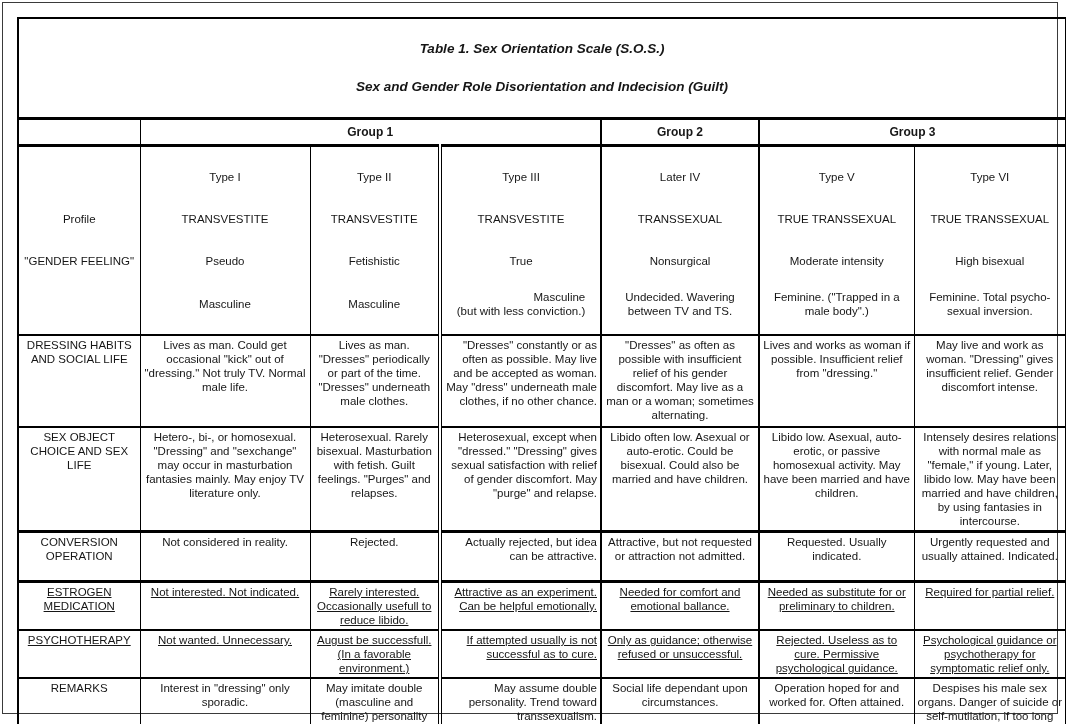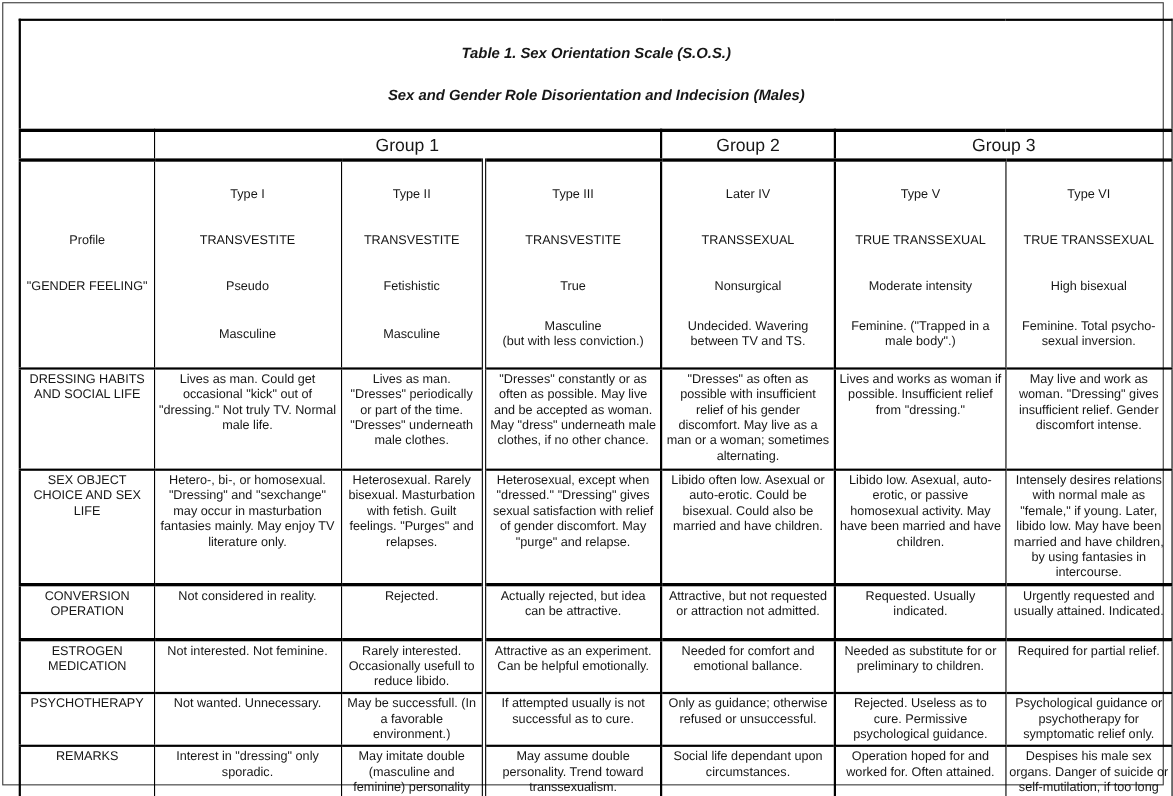--- a/index.html
+++ b/index.html
@@ -25,37 +25,37 @@
     overflow:hidden;
   }
   
   tr.title-row    { height:40px; }
   tr.group-row    { height:27px; }
   tr.profile-row  { height:114px; }
   tr.dressing-row { height:92px; }
   tr.sexobj-row   { height:92px; }
   tr.kinsey-row   { height:23px; }
   tr.conv-row     { height:50px; }
-  tr.estro-row    { height:49px; }
-  tr.psych-row    { height:36px; }
+  tr.estro-row    { height:49px;text-decoration:underline; }
+  tr.psych-row    { height:36px;text-decoration:underline; }
   tr.remarks-row  { height:77px; }
 
   tr.title-row td {
     border:none; border-bottom:3px solid #000;
     font-size:13.5px; font-weight:bold; font-style:italic;
     vertical-align:middle; line-height:1.4;
   }
   tr.group-row td {
-    font-weight:normal; font-size:16px; vertical-align:middle;
+    font-weight:bold; font-size:12px; vertical-align:middle;
   }
   tr.kinsey-row td { vertical-align:middle; }
   tr.bt2 td { border-top-width:2px; }
   tr.bt3 td { border-top-width:3px; }
 
-  td.v-dbl { border-left:4px double #000; }  
+  td.v-dbl { border-left:4px double #000;text-align:right; }  
   td.v-2   { border-left-width:2px; }
   .pslot {
     height:28px; display:flex; align-items:center; justify-content:center;
     white-space:pre-line;
   }
   .pslot.tall { height:auto; min-height:28px; }
 </style>
 </head>
 <body>
 
@@ -68,21 +68,21 @@
     <col style="width:161px">
         <col style="width:158px">
         <col style="width:155px">
     <col style="width:152px">
   </colgroup>
 
   <tbody>
         <tr class="title-row">
     <td colspan="7">
       <div>Table 1. Sex Orientation Scale (S.O.S.)</div>
-      <div>Sex and Gender Role Disorientation and Indecision (Males)</div>
+      <div>Sex and Gender Role Disorientation and Indecision (Guilt)</div>
     </td>
   </tr>
 
   <tr class="group-row bt3">
     <td></td>
     <td colspan="3">Group 1</td>
     <td class="v-2">Group 2</td>
     <td colspan="2" class="v-2">Group 3</td>
   </tr>
 
@@ -157,32 +157,32 @@
     <td>Not considered in reality.</td>
     <td>Rejected.</td>
     <td class="v-dbl">Actually rejected, but idea can be attractive.</td>
     <td class="v-2">Attractive, but not requested or attraction not admitted.</td>
     <td class="v-2">Requested. Usually indicated.</td>
     <td>Urgently requested and usually attained. Indicated.</td>
   </tr>
 
   <tr class="estro-row bt3">
     <td>ESTROGEN MEDICATION</td>
-    <td>Not interested. Not feminine.</td>
+    <td>Not interested. Not indicated.</td>
     <td>Rarely interested. Occasionally usefull to reduce libido.</td>
     <td class="v-dbl">Attractive as an experiment. Can be helpful emotionally.</td>
     <td class="v-2">Needed for comfort and emotional ballance.</td>
     <td class="v-2">Needed as substitute for or preliminary to children.</td>
     <td>Required for partial relief.</td>
   </tr>
 
   <tr class="psych-row bt2">
     <td>PSYCHOTHERAPY</td>
     <td>Not wanted. Unnecessary.</td>
-    <td>May be successfull. (In a favorable environment.)</td>
+    <td>August be successfull. (In a favorable environment.)</td>
     <td class="v-dbl">If attempted usually is not successful as to cure.</td>
     <td class="v-2">Only as guidance; otherwise refused or unsuccessful.</td>
     <td class="v-2">Rejected. Useless as to cure. Permissive psychological guidance.</td>
     <td>Psychological guidance or psychotherapy for symptomatic relief only.</td>
   </tr>
 
   <tr class="remarks-row bt2">
     <td>REMARKS</td>
     <td>Interest in "dressing" only sporadic.</td>
     <td>May imitate double (masculine and feminine) personality with male and female names.</td>

